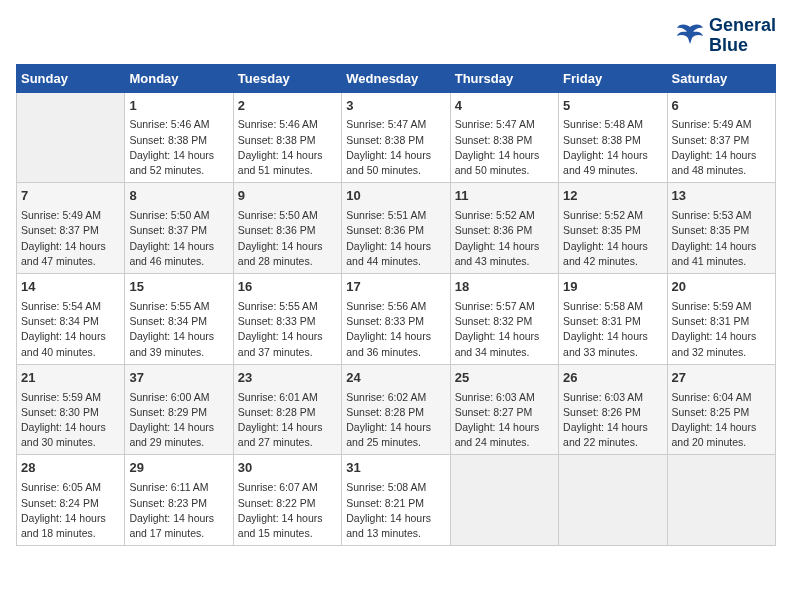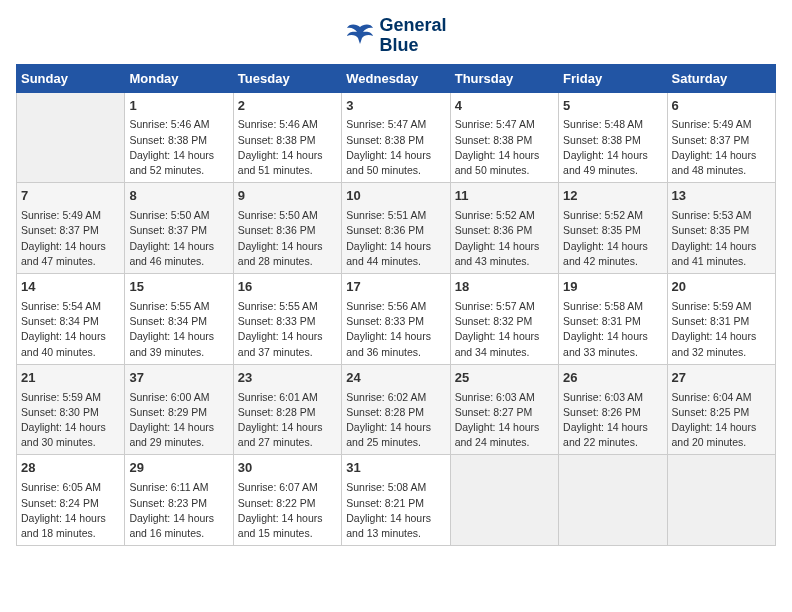--- a/index.html
+++ b/index.html
@@ -5,21 +5,21 @@
     * { box-sizing: border-box; margin: 0; padding: 0; }
     body {
       font-family: Arial, sans-serif;
       background: #fff;
       width: 792px;
       min-height: 612px;
       padding: 16px;
     }
     .header-area {
       display: flex;
-      justify-content: center;
+      justify-content: flex-end;
       align-items: flex-start;
       margin-bottom: 8px;
     }
     .logo {
       display: flex;
       align-items: center;
       gap: 4px;
     }
     .logo-text {
       font-size: 18px;
@@ -324,21 +324,21 @@
           <div>Sunrise: 6:05 AM</div>
           <div>Sunset: 8:24 PM</div>
           <div>Daylight: 14 hours</div>
           <div>and 18 minutes.</div>
         </td>
         <td>
           <span class="day-num">29</span>
           <div>Sunrise: 6:11 AM</div>
           <div>Sunset: 8:23 PM</div>
           <div>Daylight: 14 hours</div>
-          <div>and 16 minutes.</div>
+          <div>and 17 minutes.</div>
         </td>
         <td>
           <span class="day-num">30</span>
           <div>Sunrise: 6:07 AM</div>
           <div>Sunset: 8:22 PM</div>
           <div>Daylight: 14 hours</div>
           <div>and 15 minutes.</div>
         </td>
         <td>
           <span class="day-num">31</span>

